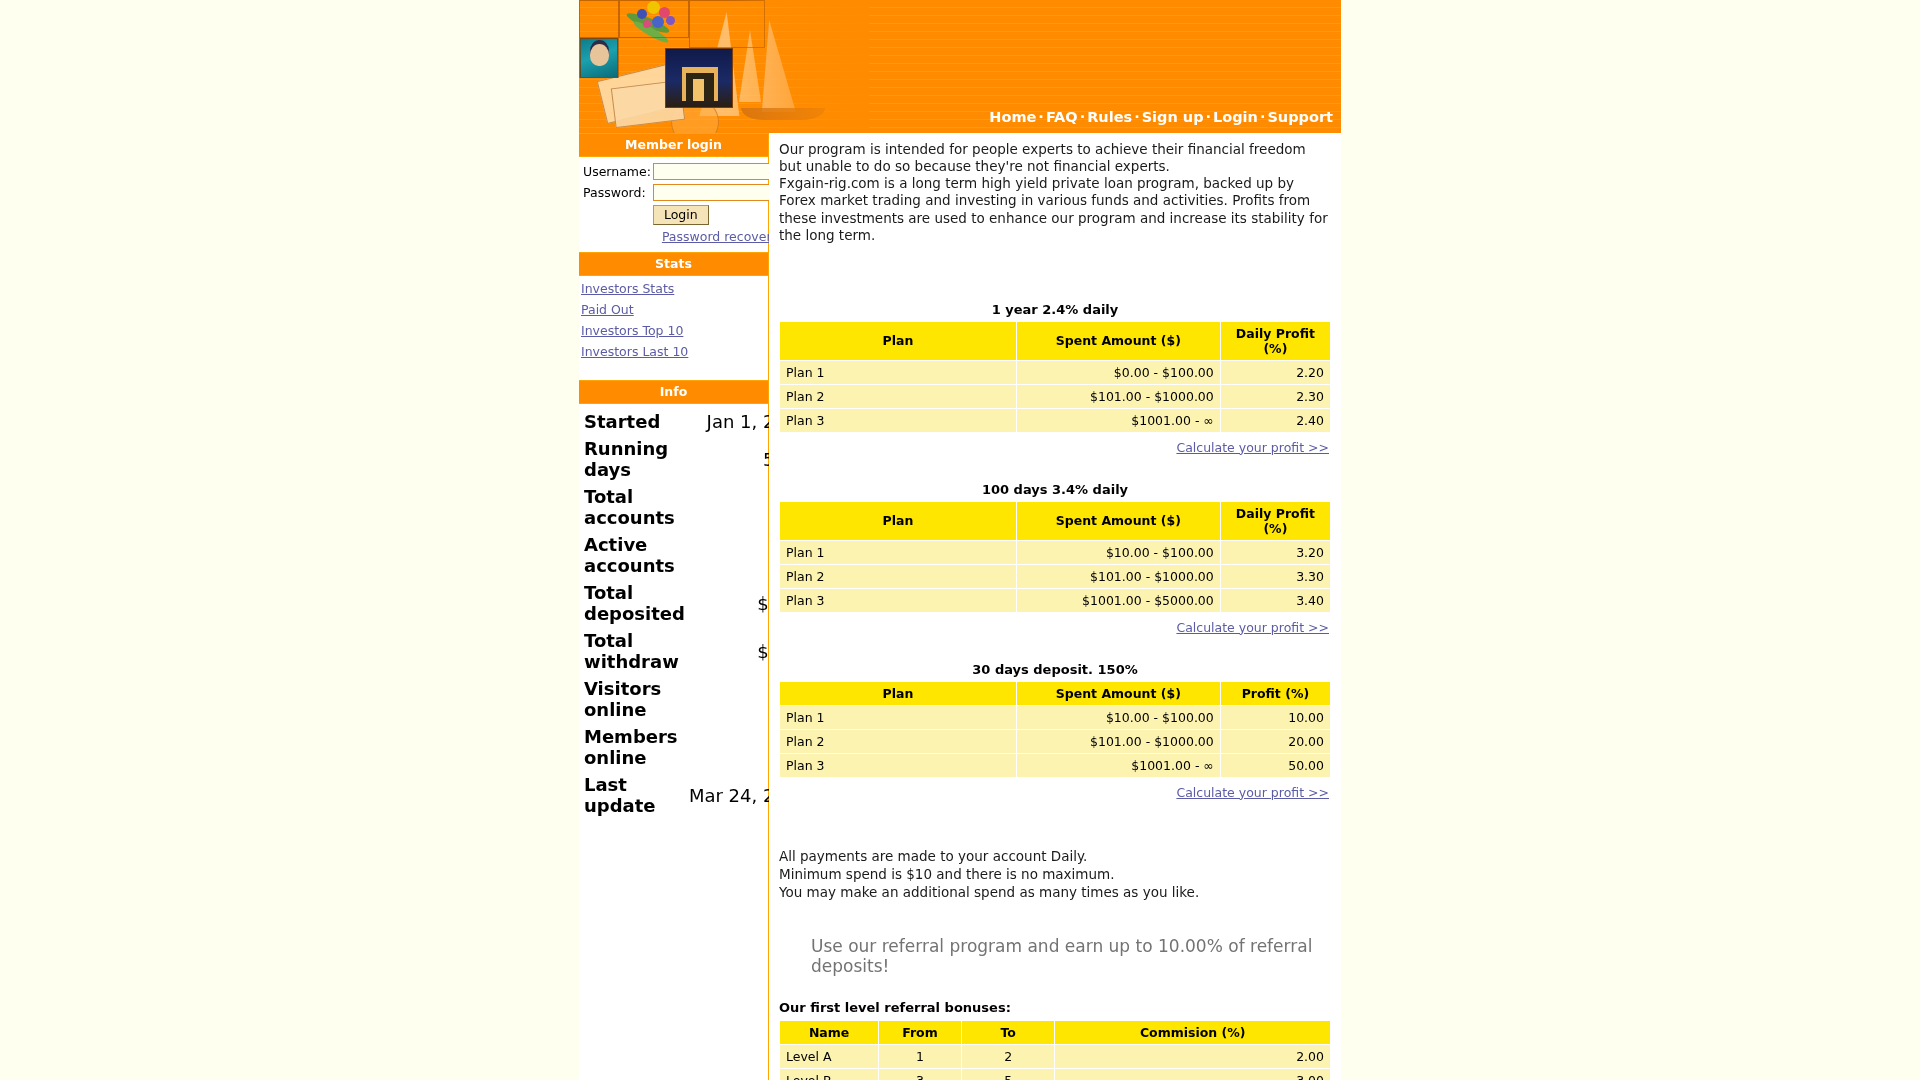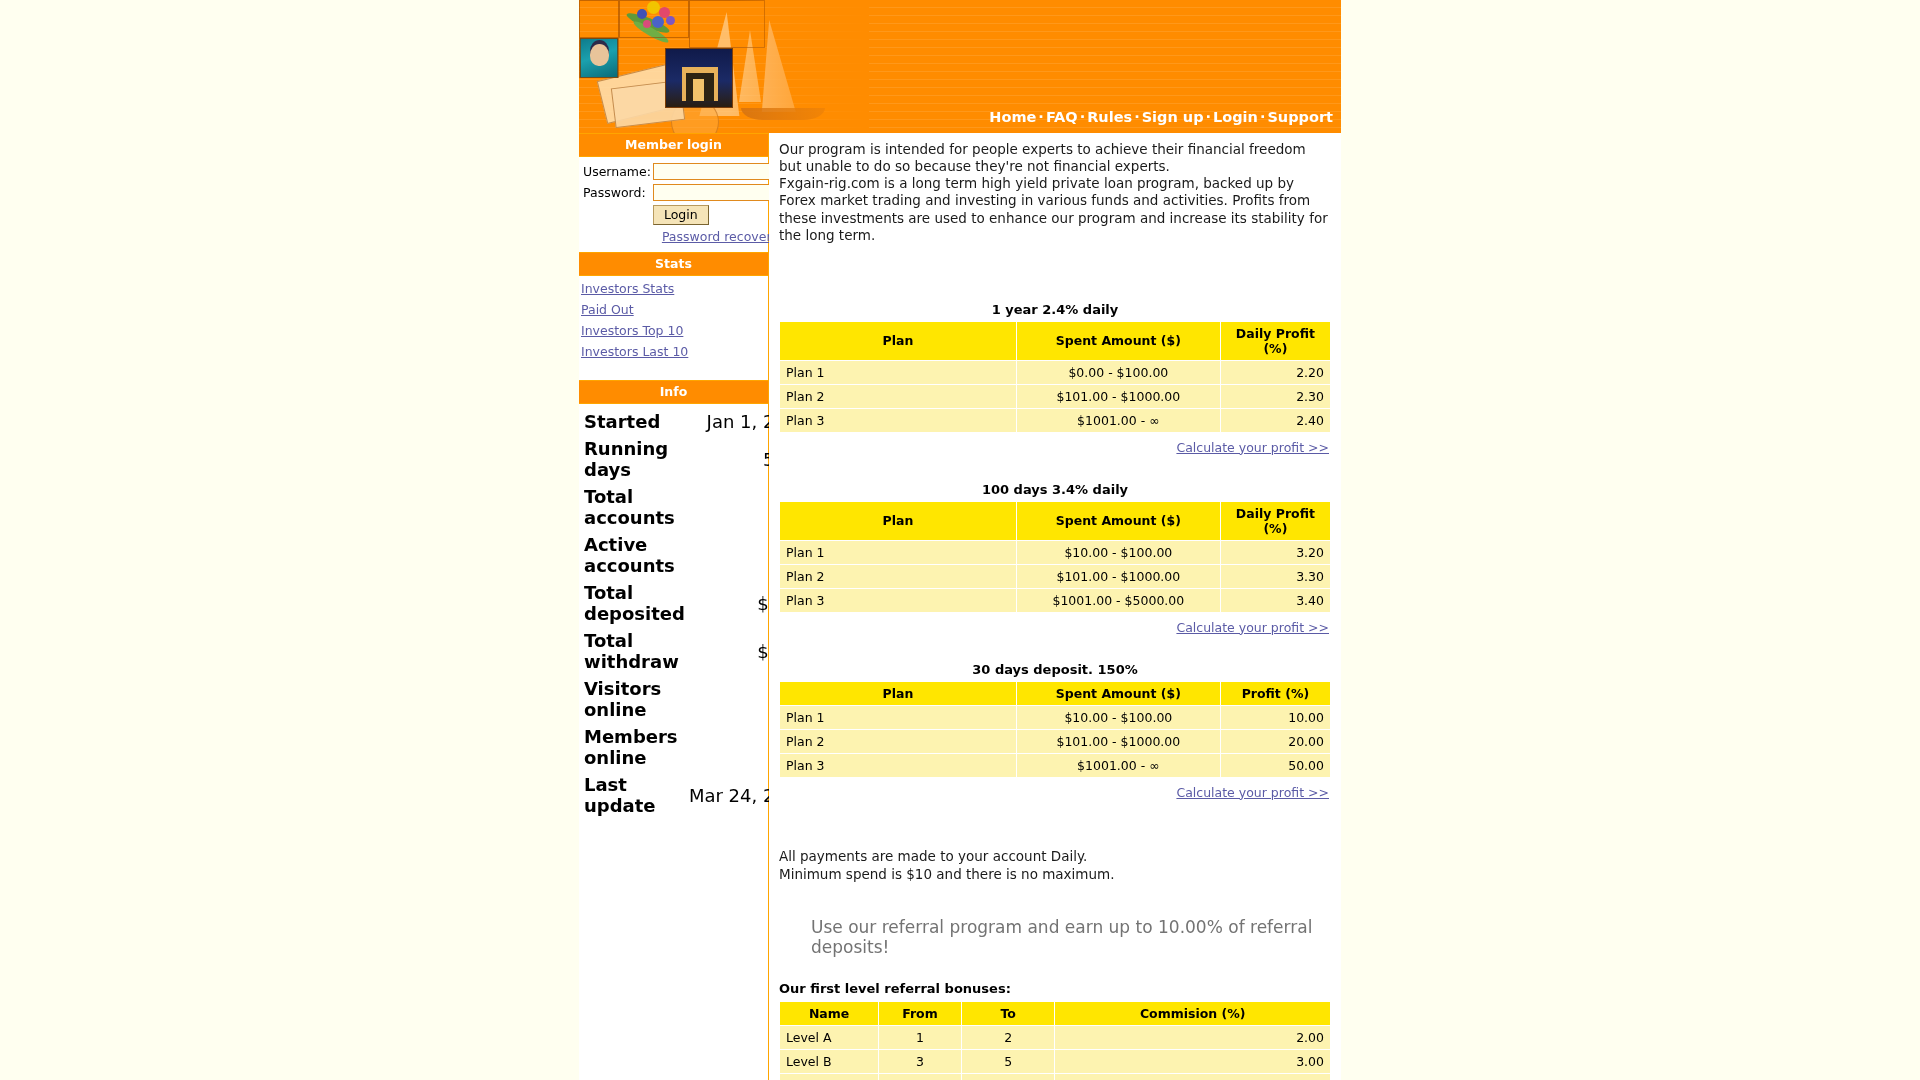--- a/index.html
+++ b/index.html
@@ -293,21 +293,21 @@
     text-align: center;
     border: 1px solid #FFFFFF;
   }
   table.plans td {
     background: #FDF3B0;
     color: #000;
     padding: 4px 6px;
     border: 1px solid #FFFFFF;
   }
   table.plans td.c-plan { text-align: left; width: 43%; }
-  table.plans td.c-amt  { text-align: center; width: 37%; }
+  table.plans td.c-amt  { text-align: right; width: 37%; }
   table.plans td.c-pct  { text-align: right; width: 20%; }
   table.plans th.h-plan { width: 43%; }
   table.plans th.h-amt  { width: 37%; }
   table.plans th.h-pct  { width: 20%; }
 
   .calc-row { text-align: right; padding: 4px 2px 0 0; }
   .calc-row a {
     color: #5B5BA6;
     font-size: 12.5px;
     text-decoration: underline;
@@ -598,20 +598,21 @@
         </tbody>
           </table>
         <div class="calc-row">
           <a href="#">Calculate your profit &gt;&gt;</a>
         </div>
       </div>
 
       <div class="terms">
         <div>All payments are made to your account Daily.</div>
         <div>Minimum spend is $10 and there is no maximum.</div>
+        <div>You may make an additional spend as many times as you like.</div>
       </div>
 
       <div class="referral-line">Use our referral program and earn up to 10.00% of referral deposits!</div>
 
       <div class="ref-heading">Our first level referral bonuses:</div>
 
       <table class="ref">
         <tbody>
             <tr>
           <th class="h-name">Name</th>

